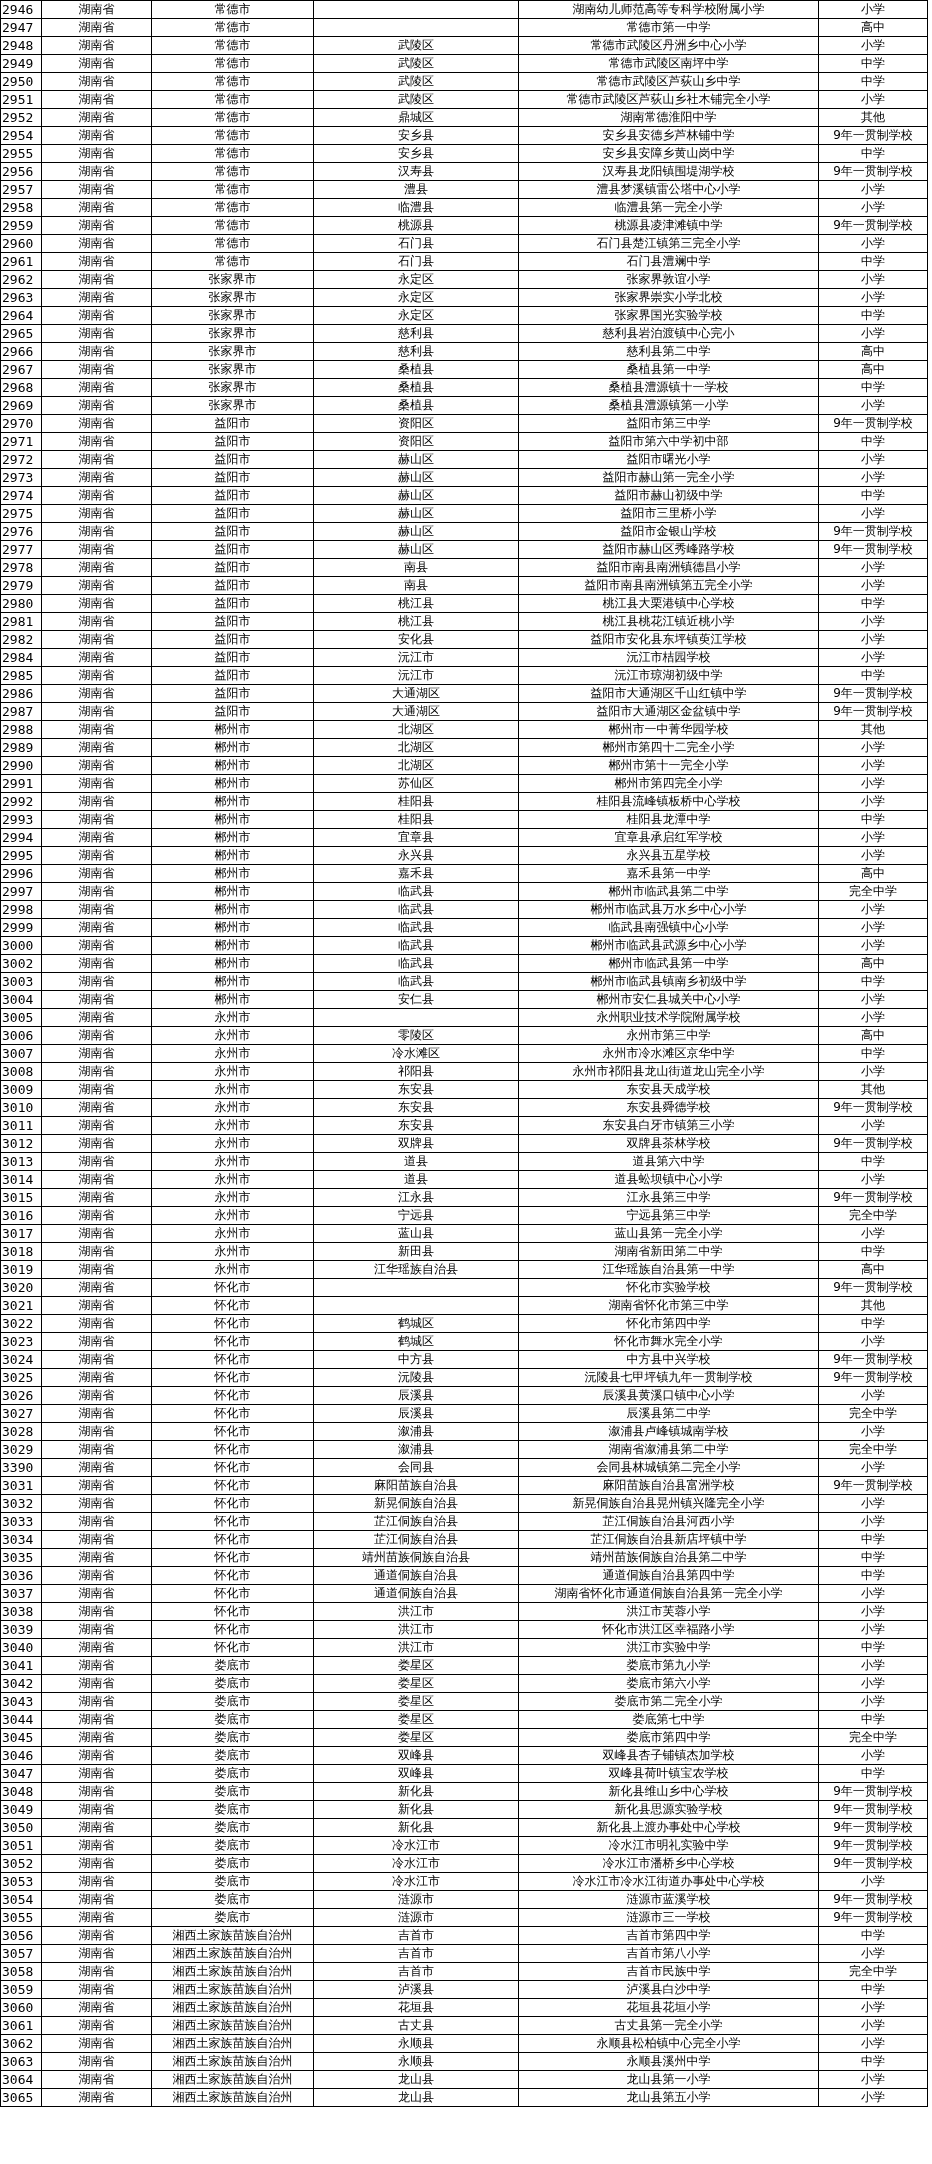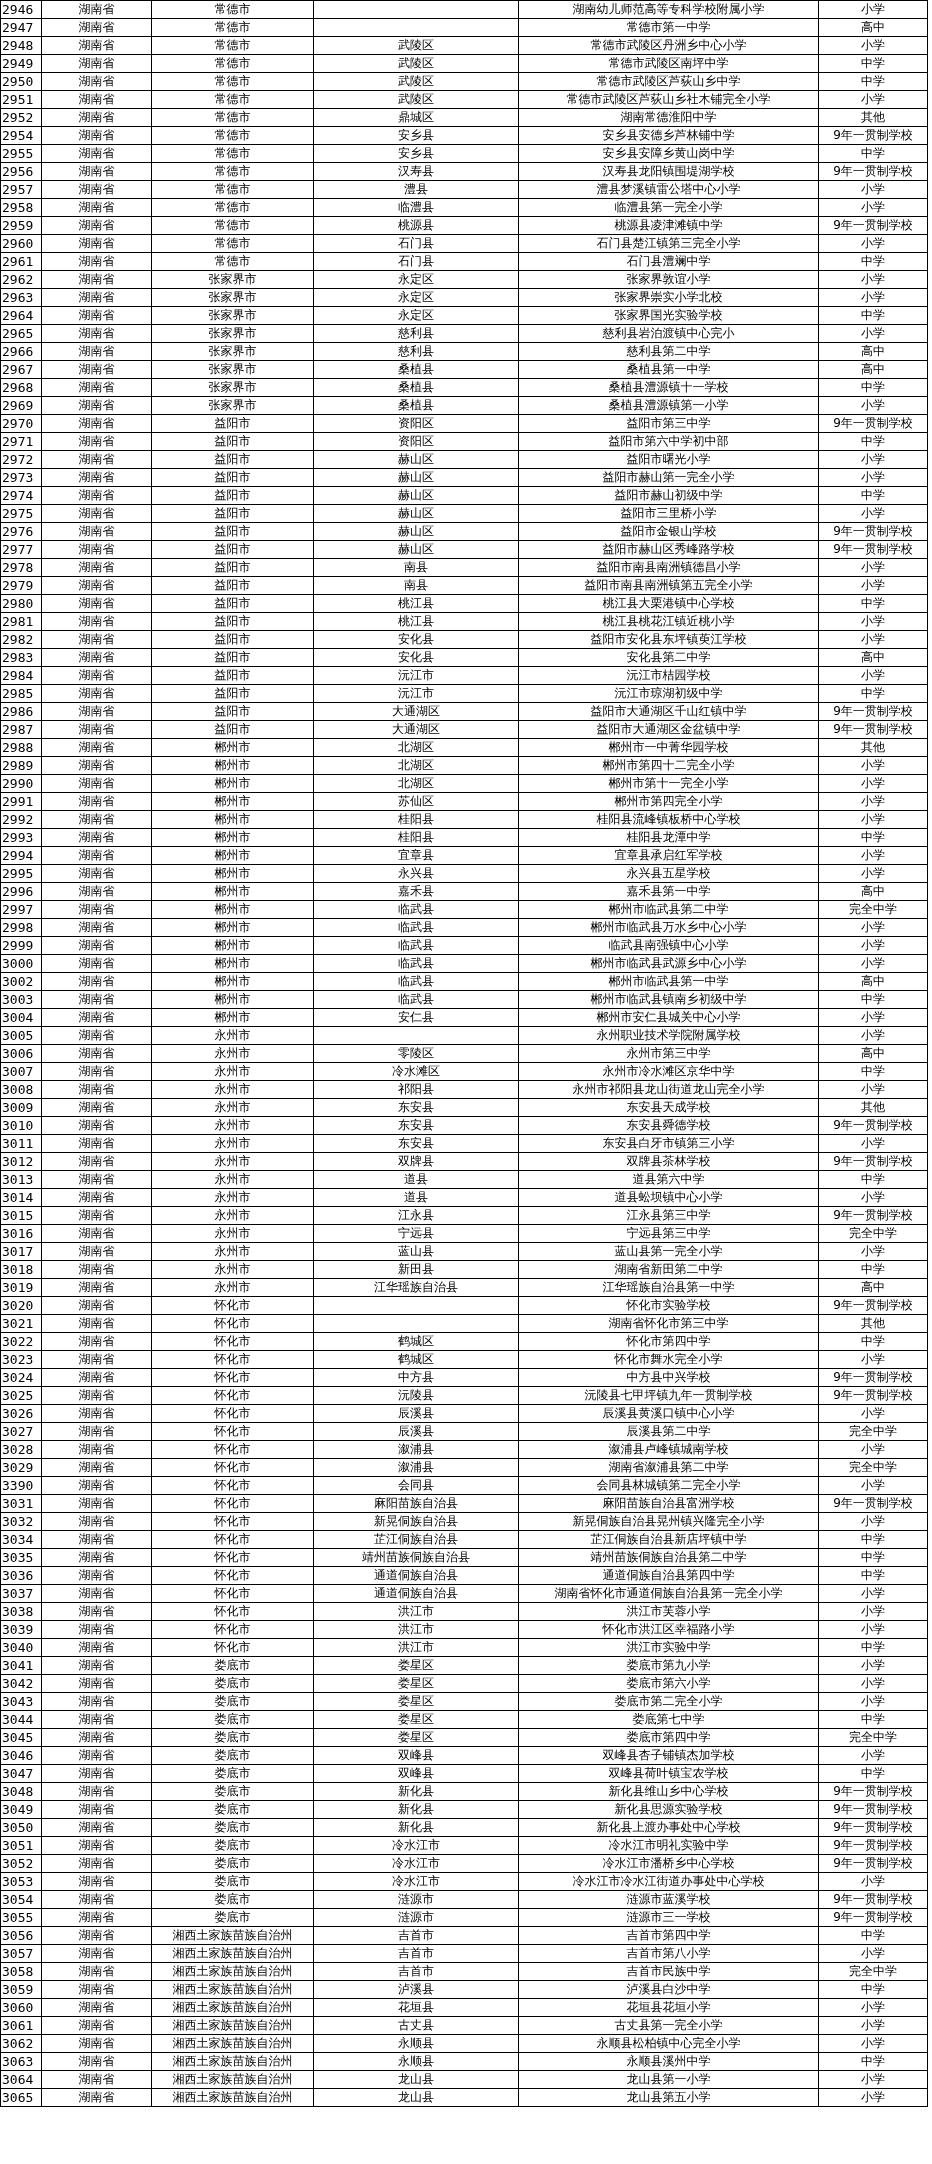--- a/index.html
+++ b/index.html
@@ -324,28 +324,20 @@
       </tr>
       <tr>
         <td class="num">2982</td>
         <td>湖南省</td>
         <td>益阳市</td>
         <td>安化县</td>
         <td>益阳市安化县东坪镇萸江学校</td>
         <td>小学</td>
       </tr>
       <tr>
-        <td class="num">2983</td>
-        <td>湖南省</td>
-        <td>益阳市</td>
-        <td>安化县</td>
-        <td>安化县第二中学</td>
-        <td>高中</td>
-      </tr>
-      <tr>
         <td class="num">2984</td>
         <td>湖南省</td>
         <td>益阳市</td>
         <td>沅江市</td>
         <td>沅江市桔园学校</td>
         <td>小学</td>
       </tr>
       <tr>
         <td class="num">2985</td>
         <td>湖南省</td>
@@ -713,20 +705,28 @@
         <td>麻阳苗族自治县</td>
         <td>麻阳苗族自治县富洲学校</td>
         <td>9年一贯制学校</td>
       </tr>
       <tr>
         <td class="num">3032</td>
         <td>湖南省</td>
         <td>怀化市</td>
         <td>新晃侗族自治县</td>
         <td>新晃侗族自治县晃州镇兴隆完全小学</td>
+        <td>小学</td>
+      </tr>
+      <tr>
+        <td class="num">3033</td>
+        <td>湖南省</td>
+        <td>怀化市</td>
+        <td>芷江侗族自治县</td>
+        <td>芷江侗族自治县河西小学</td>
         <td>小学</td>
       </tr>
       <tr>
         <td class="num">3034</td>
         <td>湖南省</td>
         <td>怀化市</td>
         <td>芷江侗族自治县</td>
         <td>芷江侗族自治县新店坪镇中学</td>
         <td>中学</td>
       </tr>

